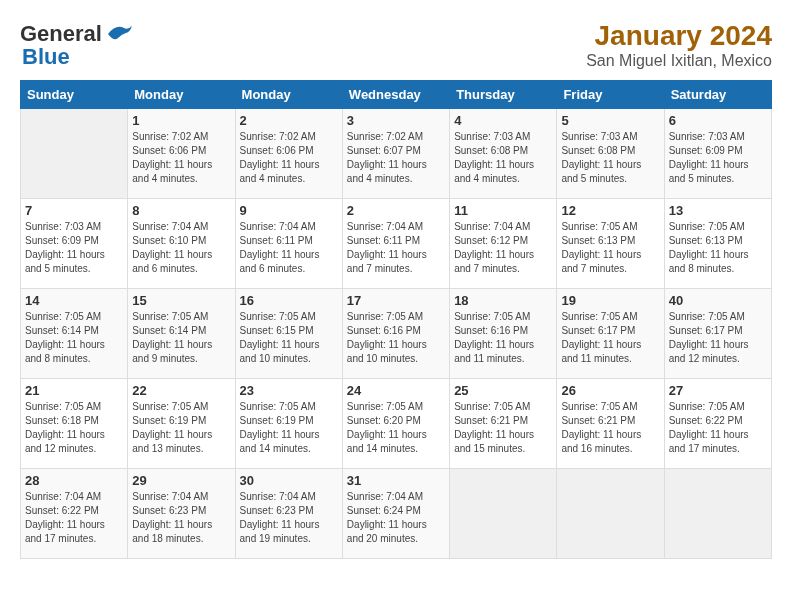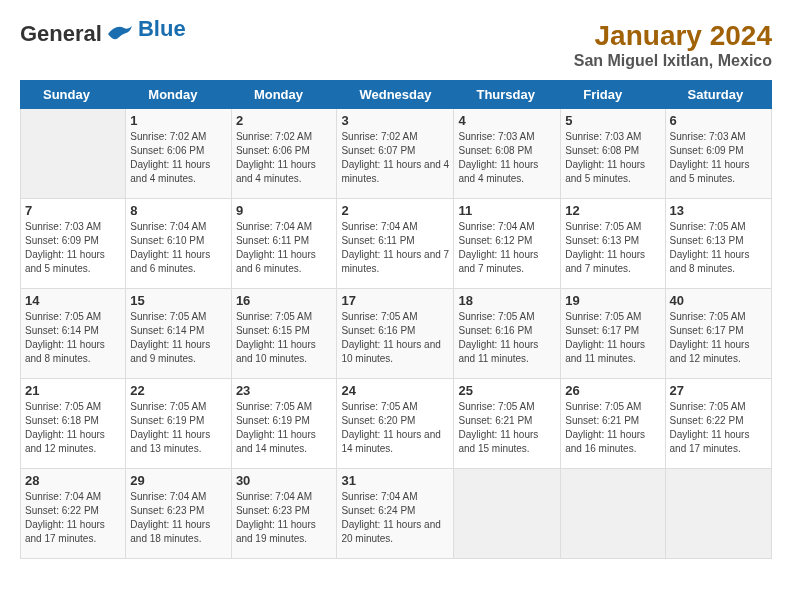--- a/index.html
+++ b/index.html
@@ -11,45 +11,45 @@
       padding: 20px;
     }
     .header {
       display: flex;
       justify-content: space-between;
       align-items: flex-start;
       margin-bottom: 10px;
     }
     .logo {
       display: flex;
-      flex-direction: row;
+      flex-direction: column;
       align-items: flex-start;
     }
     .title-section {
       text-align: right;
     }
     .title-section h1 {
       font-size: 28px;
       font-weight: bold;
       color: #a16207;
     }
     .title-section h2 {
       font-size: 16px;
       color: #555;
-      font-weight: bold;
+      font-weight: normal;
     }
     table {
       width: 100%;
       border-collapse: collapse;
       font-size: 11px;
     }
     thead tr th {
       background-color: #1a6eb0;
       color: #fff;
-      padding: 6px 22px;
+      padding: 6px 6px;
       text-align: left;
       font-size: 13px;
       font-weight: bold;
       border: 1px solid #1a6eb0;
     }
     tbody tr td {
       border: 1px solid #ddd;
       vertical-align: top;
       padding: 4px;
       width: calc(100% / 7);

